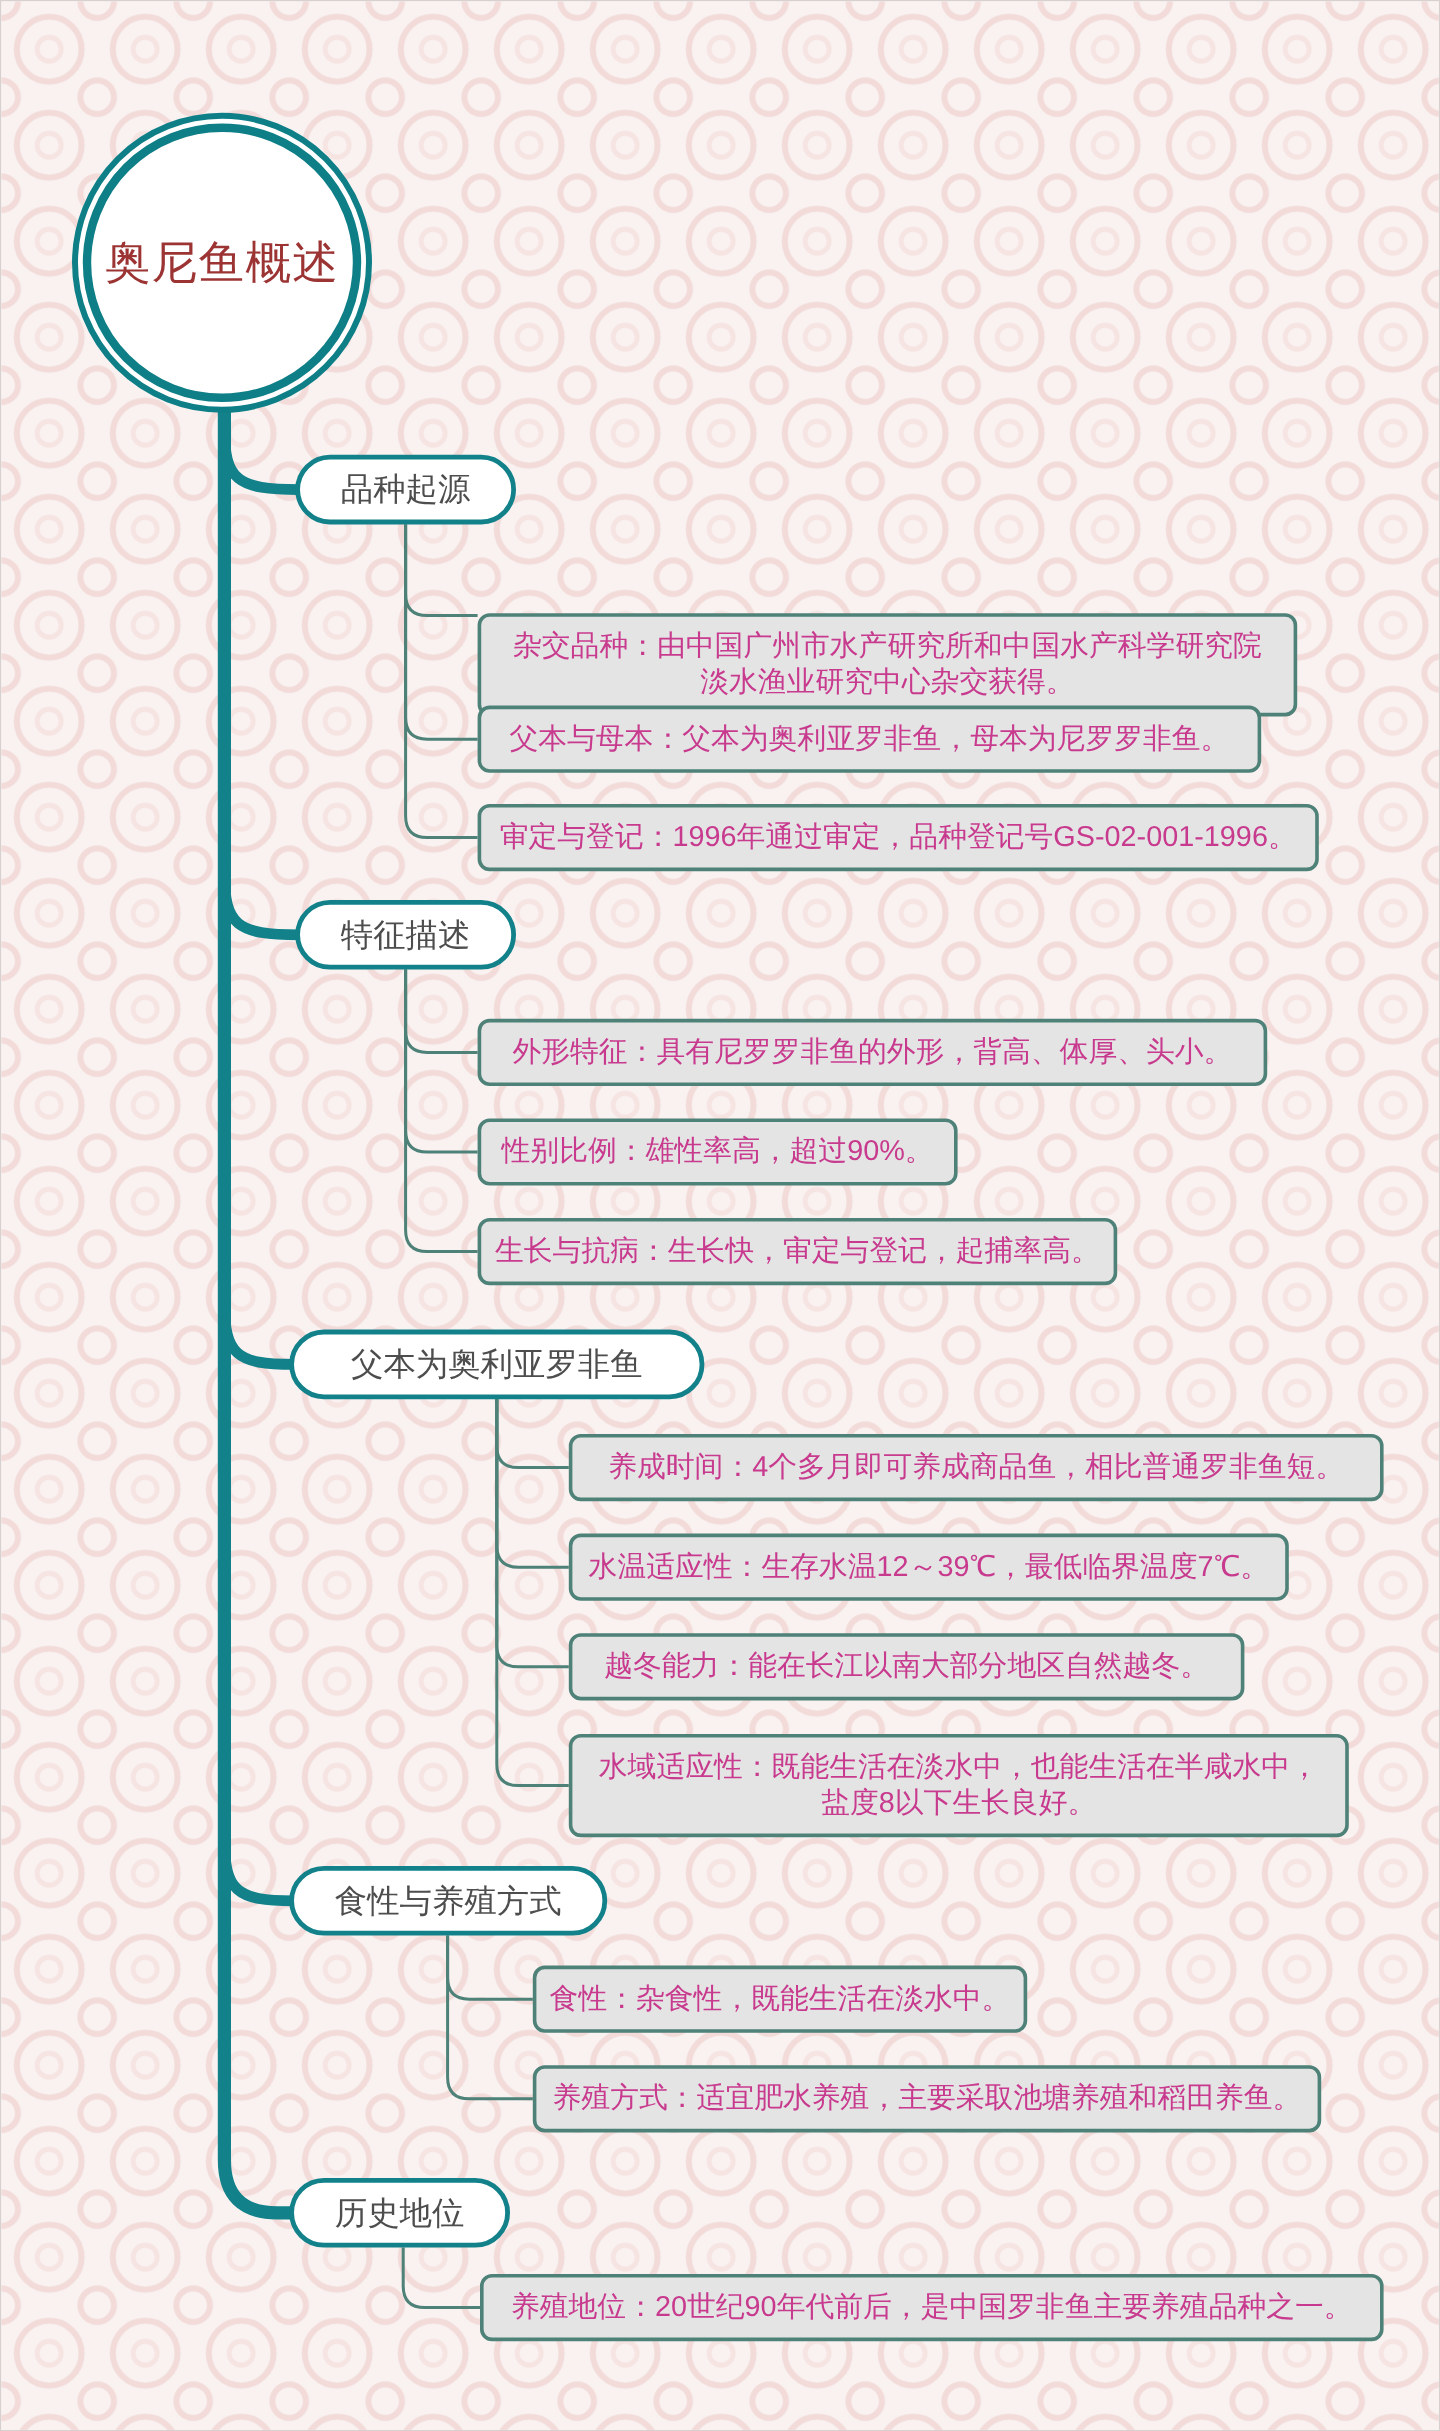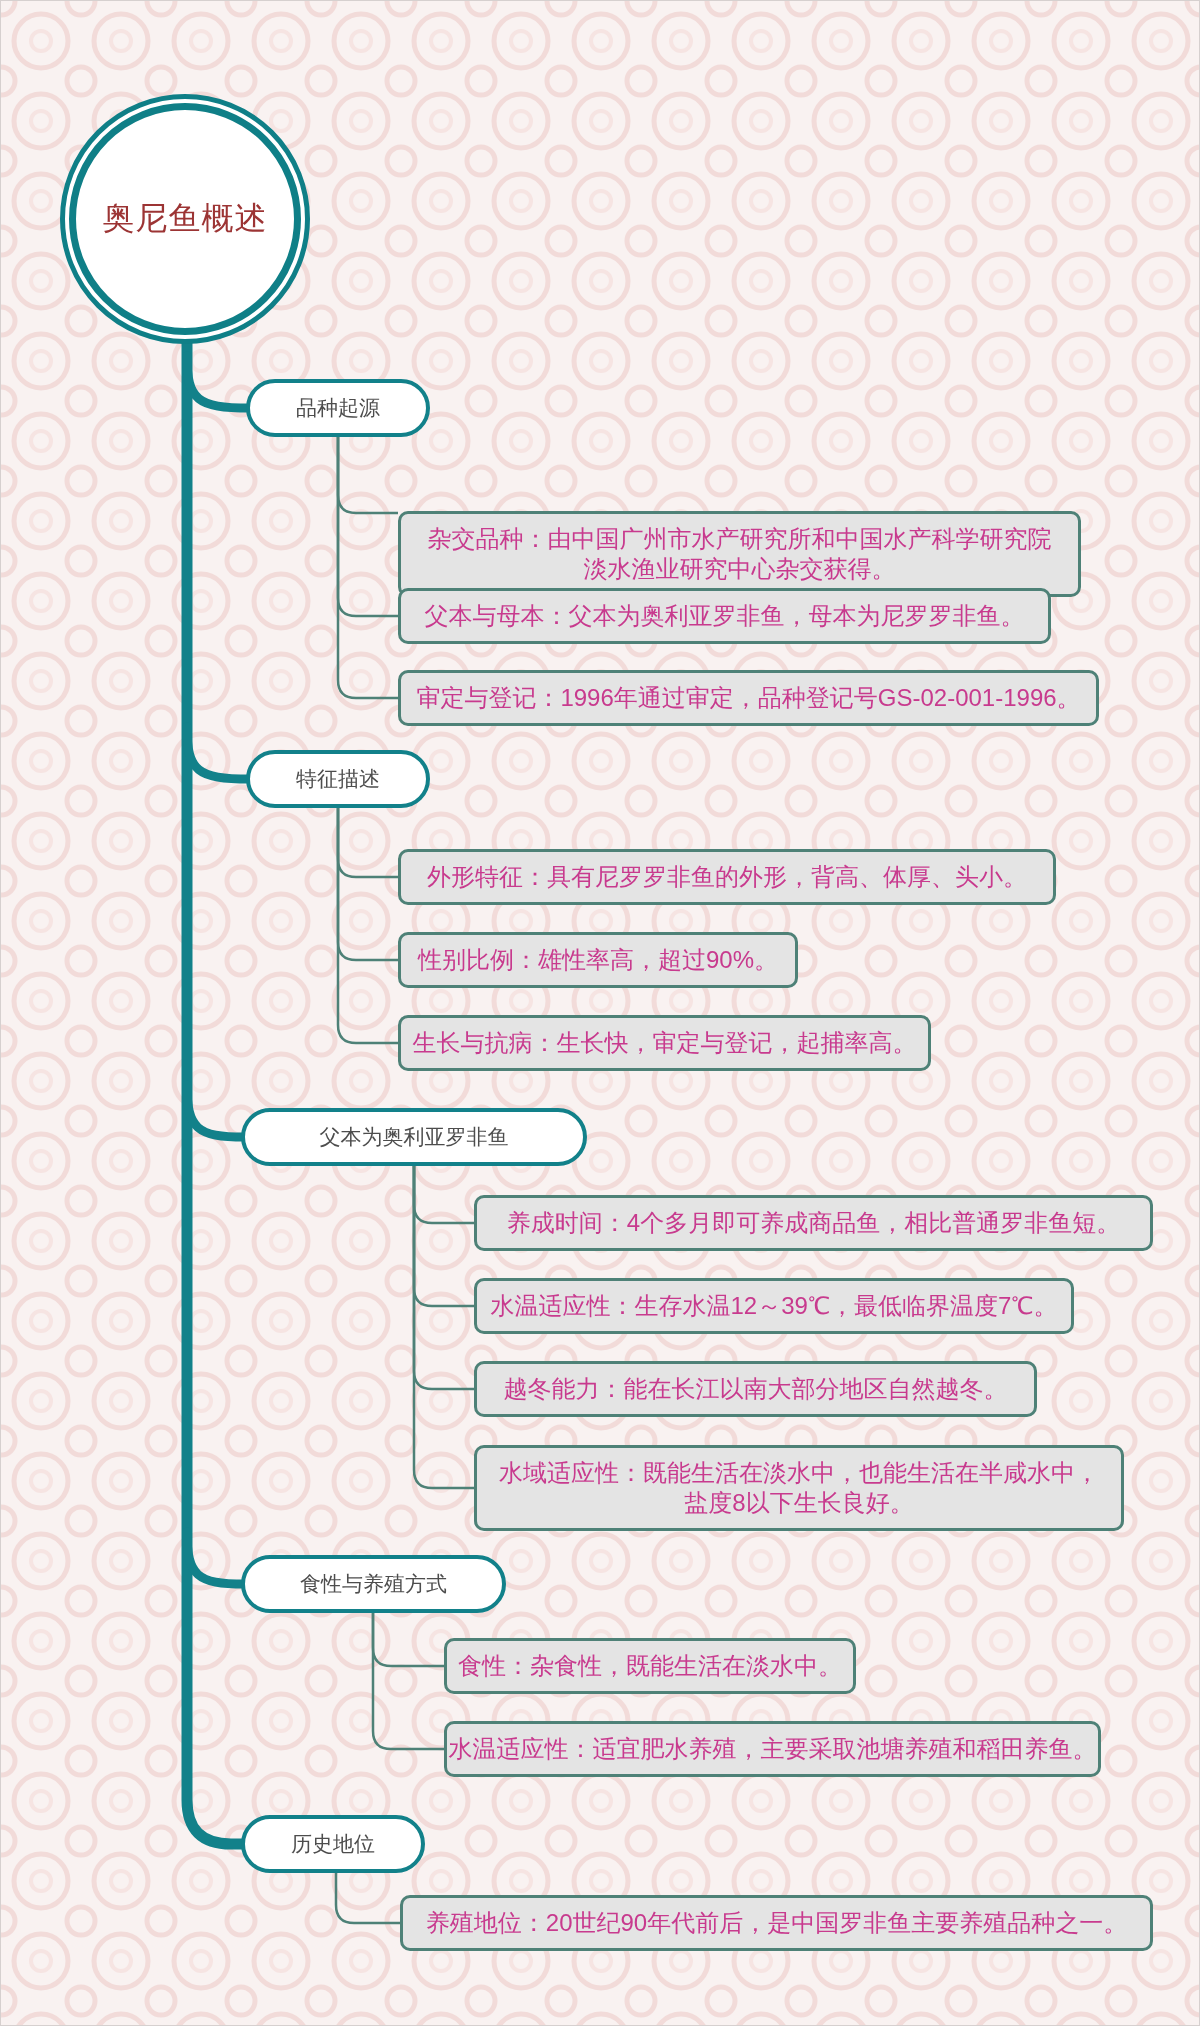--- a/index.html
+++ b/index.html
@@ -11,27 +11,27 @@
   svg.layer { position: absolute; left: 0; top: 0; }
   .root-node {
     position: absolute; left: 59px; top: 93px; width: 250px; height: 250px;
     background: #ffffff; border: 5px solid #0f7f87; border-radius: 50%;
     box-sizing: border-box; z-index: 2;
   }
   .root-inner {
     position: absolute; left: 4px; top: 4px; right: 4px; bottom: 4px;
     border: 7px solid #0f7f87; border-radius: 50%;
     display: flex; align-items: center; justify-content: center;
-    font-size: 32px; color: #9c3434; letter-spacing: 1px; white-space: nowrap;
+    font-size: 38px; color: #9c3434; letter-spacing: 1px; white-space: nowrap;
   }
   .pill {
     position: absolute; height: 58px; box-sizing: border-box;
     background: #ffffff; border: 4px solid #12818a; border-radius: 29px;
     display: flex; align-items: center; justify-content: center;
-    font-size: 21px; color: #4d4d4d; white-space: nowrap; z-index: 2;
+    font-size: 27px; color: #4d4d4d; white-space: nowrap; z-index: 2;
   }
   .leaf {
     position: absolute; box-sizing: border-box;
     background: #e4e4e4; border: 3px solid #4e8177; border-radius: 10px;
     display: flex; align-items: center; justify-content: center;
     font-size: 24px; line-height: 30px; color: #c83a8e;
     text-align: center; z-index: 2;
   }
   .leaf.one { height: 56px; white-space: nowrap; }
   .leaf.two { height: 86px; white-space: pre-line; }
@@ -103,17 +103,17 @@
   <div class="leaf one" style="left:397px; top:931px; width:400px;">性别比例：雄性率高，超过90%。</div>
   <div class="leaf one" style="left:397px; top:1014px; width:533px;">生长与抗病：生长快，审定与登记，起捕率高。</div>
 
   <div class="leaf one" style="left:473px; top:1194px; width:679px;">养成时间：4个多月即可养成商品鱼，相比普通罗非鱼短。</div>
   <div class="leaf one" style="left:473px; top:1277px; width:600px;">水温适应性：生存水温12～39℃，最低临界温度7℃。</div>
   <div class="leaf one" style="left:473px; top:1360px; width:563px;">越冬能力：能在长江以南大部分地区自然越冬。</div>
   <div class="leaf two" style="left:473px; top:1444px; width:650px;">水域适应性：既能生活在淡水中，也能生活在半咸水中，
 盐度8以下生长良好。</div>
 
   <div class="leaf one" style="left:443px; top:1637px; width:412px;">食性：杂食性，既能生活在淡水中。</div>
-  <div class="leaf one" style="left:443px; top:1720px; width:657px;">水温适应性：适宜肥水养殖，主要采取池塘养殖和稻田养鱼。</div>
+  <div class="leaf one" style="left:443px; top:1720px; width:657px;">养殖方式：适宜肥水养殖，主要采取池塘养殖和稻田养鱼。</div>
 
   <div class="leaf one" style="left:399px; top:1894px; width:753px;">养殖地位：20世纪90年代前后，是中国罗非鱼主要养殖品种之一。</div>
 
 </div>
 
 </body></html>

